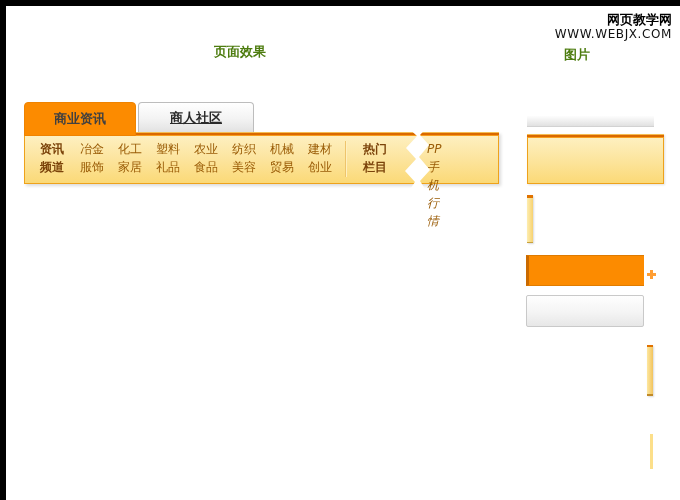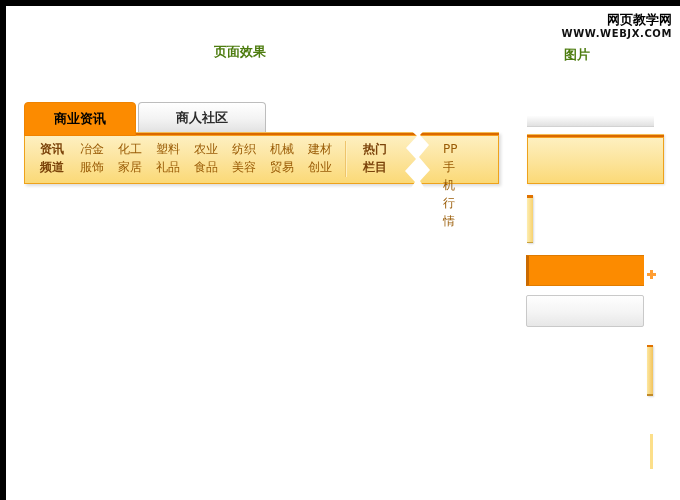--- a/index.html
+++ b/index.html
@@ -4,40 +4,40 @@
 <style>
   html,body{margin:0;padding:0;background:#fff;}
   .page{
     position:relative;width:678px;height:498px;
     border:6px solid #000000;background:#fff;overflow:hidden;
     font-family:"DejaVu Sans","Liberation Sans",sans-serif;
   }
   
   .logo{position:absolute;top:7px;right:12px;text-align:right;line-height:1.15;}
   .logo .l1{font-size:13px;font-weight:bold;color:#000;}
-  .logo .l2{font-size:10px;font-weight:bold;color:#111;letter-spacing:.6px;text-transform:uppercase;}
+  .logo .l2{font-size:12px;font-weight:normal;color:#111;letter-spacing:.6px;text-transform:uppercase;}
   .sec-title{position:absolute;font-size:13px;font-weight:bold;color:#4d7c0f;}
   .sec-title.left{left:208px;top:37px;}
   .sec-title.right{left:558px;top:40px;}
 
   
   .tabs{position:absolute;left:18px;top:96px;display:flex;align-items:flex-end;}
   .tab{
     box-sizing:border-box;height:30px;display:flex;align-items:center;justify-content:center;
     font-size:13px;font-weight:bold;color:#2b2b2b;cursor:pointer;
     border:1px solid #bdbdbd;border-bottom:none;border-radius:4px 4px 0 0;
     background:linear-gradient(180deg,#ffffff 0%,#f3f3f3 55%,#e2e2e2 100%);
     margin-right:2px;
   }
   .tab.t1{width:117px;}
   .tab.t2{width:112px;}
-  .tab.t3{width:128px;}
+  .tab.t3{width:116px;text-decoration:underline;}
   .tab.active{
     height:34px;margin-bottom:-4px;z-index:4;position:relative;
-    border:1px solid #ef8300;background:#fc8b00;color:#000000;
+    border:1px solid #ef8300;background:#fc8b00;color:#404040;
   }
 
   
   .navbar{
     position:absolute;left:18px;top:126px;width:475px;height:52px;box-sizing:border-box;
     border:1px solid #eea21b;border-top:none;
     background:linear-gradient(180deg,#fef2c6 0%,#fce49c 55%,#fbd977 100%);
     box-shadow:2px 2px 3px rgba(0,0,0,.14);
     z-index:2;
   }
@@ -46,21 +46,21 @@
     background:linear-gradient(180deg,#f4bc52 0 1px,#da6900 1px 3px,#f89d1c 3px 4px);
   }
   .navrow{position:absolute;left:6px;top:8px;display:flex;align-items:flex-start;}
   .col{display:flex;flex-direction:column;align-items:center;line-height:18px;font-size:12px;}
   .col span{color:#9a5c07;cursor:pointer;}
   .col.w{width:38px;}
   .col.channel{width:42px;}
   .col.channel span,.col.hot span{font-weight:bold;color:#7b430a;cursor:default;}
   .navdivider{width:0;height:36px;margin:1px 8px 0 6px;border-left:1px solid #eec46c;border-right:1px solid #fff0bf;}
   .col.hot{width:40px;}
-  .col.tail{position:absolute;left:412px;top:0;align-items:center;}
+  .col.tail{position:absolute;left:396px;top:0;align-items:center;font-style:italic;}
   .col.tail span{color:#9a5c07;}
 
   
   .tear{position:absolute;left:375px;top:-8px;width:34px;height:68px;z-index:5;}
 
   
   .slice{position:absolute;box-sizing:border-box;}
   .s-tabstrip{left:521px;top:110px;width:127px;height:11px;
     background:linear-gradient(180deg,#fdfdfd,#e1e1e1);border-bottom:1px solid #d2d2d2;}
   .s-navbg{left:521px;top:128px;width:137px;height:50px;

